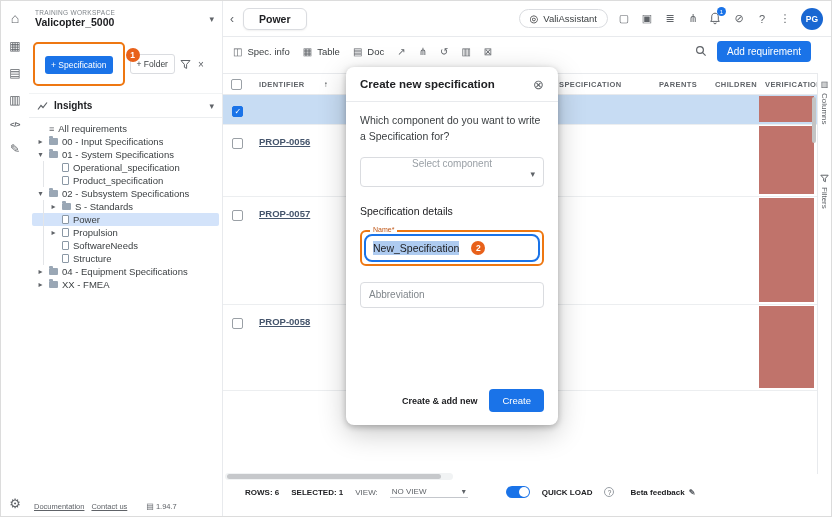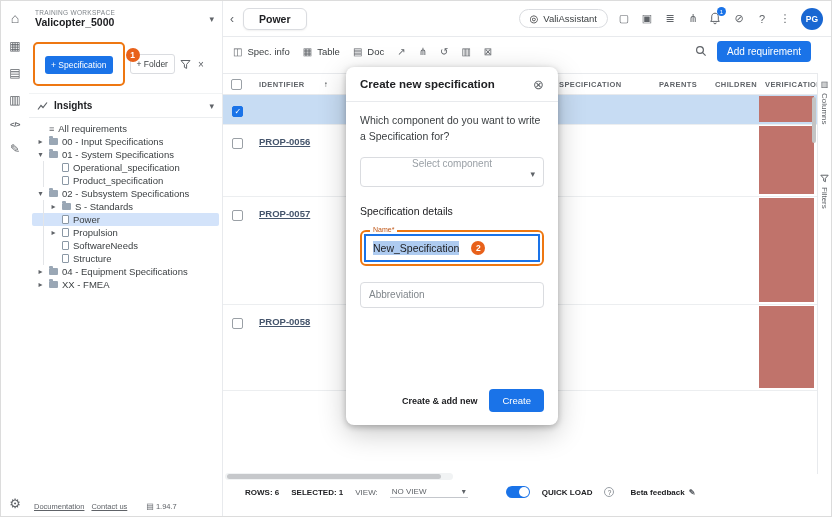--- a/index.html
+++ b/index.html
@@ -157,21 +157,21 @@
   .modal-close { color:#5f6368; font-size:13px; cursor:pointer; }
   .modal-hr { border:none; border-top:1px solid #e8eaed; margin:0 -14px; }
   .modal-q { margin-top:11px; font-size:10.5px; color:#3c4043; line-height:1.5; }
   .select { margin-top:12px; height:30px; border:1px solid #dadce0; border-radius:4px; display:flex;
             align-items:center; padding:0 8px; font-size:10px; color:#9aa0a6; cursor:pointer;flex-direction:column; }
   .select-caret { margin-left:auto; color:#5f6368; font-size:9px; }
   .modal-sec { margin-top:18px; font-size:10.5px; color:#202124; }
   .name-ann { position:relative; margin-top:13px; border:2px solid #ee7711; border-radius:6px; padding:2px; }
   .name-label { position:absolute; top:-6px; left:8px; background:#fff; padding:0 3px; font-size:7px;
                 color:#c05717; z-index:2; }
-  .name-field { border:2px solid #1a73e8; border-radius:0; height:28px; display:flex;
+  .name-field { border:2px solid #1a73e8; border-radius:8px; height:28px; display:flex;
                 align-items:center; padding:0 7px; cursor:text; }
   .name-value { font-size:10.5px; color:#202124; background:#aecbf0; padding:1px 0; }
   .badge.b2 { margin-left:12px; flex:0 0 14px; }
   .abbr-field { margin-top:16px; height:26px; border:1px solid #dadce0; border-radius:4px;
                 display:flex; align-items:center; padding:0 8px; font-size:10px; color:#80868b;
                 cursor:text; }
   .modal-spacer { flex:1; }
   .modal-foot { display:flex; align-items:center; justify-content:flex-end; gap:12px; padding-bottom:13px; }
   .btn-text { font-size:9px; font-weight:bold; color:#202124; background:none; border:none;
               cursor:pointer; font-family:inherit; }

